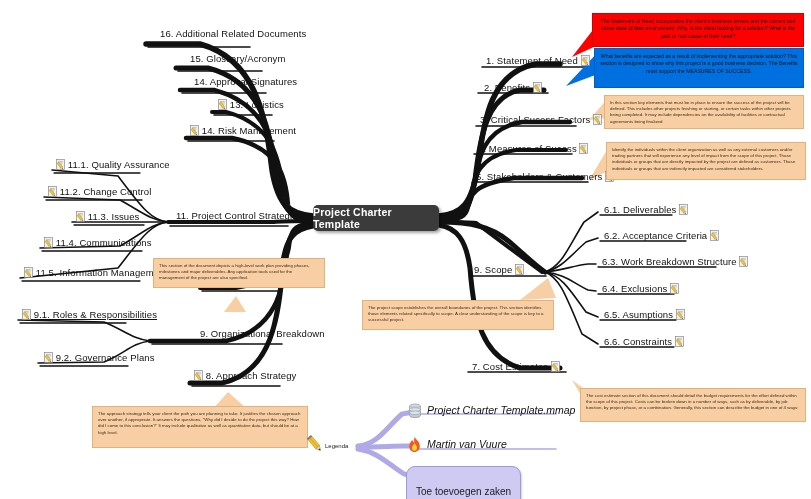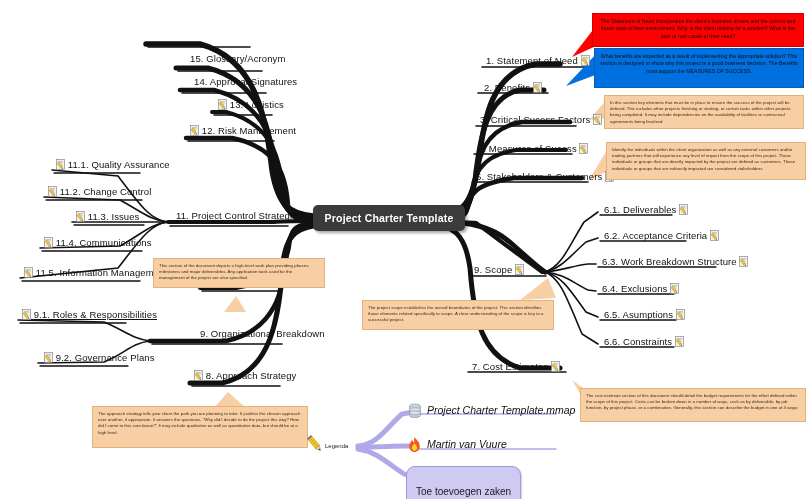--- a/index.html
+++ b/index.html
@@ -7,21 +7,21 @@
        font-family:"Liberation Sans","DejaVu Sans",sans-serif;color:#1a1a1a;}
   #canvas{position:absolute;left:0;top:0;width:811px;height:499px;}
   svg.lines{position:absolute;left:0;top:0;width:811px;height:499px;pointer-events:none;}
 
   .node{position:absolute;white-space:nowrap;font-size:9.5px;color:#111;
         letter-spacing:.1px;line-height:12px;}
   .node .lbl{vertical-align:middle;}
   .ico{display:inline-block;width:9px;height:11px;vertical-align:middle;position:relative;top:-1px;}
 
   
-  .central{position:absolute;left:313px;top:205px;width:152px;height:26px;
+  .central{position:absolute;left:313px;top:205px;width:126px;height:26px;
            background:#3b3b3b;border-radius:5px;box-shadow:2px 2px 3px rgba(0,0,0,.35);
            color:#fff;font-size:10.5px;font-weight:bold;display:flex;align-items:center;
            justify-content:center;letter-spacing:.2px;}
 
   
   .note{position:absolute;background:#f8cfa4;border:1px solid #e3b279;
         font-size:4.4px;line-height:6.2px;color:#3a2a14;padding:4px 5px;
         box-sizing:border-box;text-align:left;}
   .note.red{background:#fe0000;border-color:#d40000;color:#111;font-size:5.2px;line-height:7.4px;text-align:center;}
   .note.blue{background:#0070e0;border-color:#0060c0;color:#111;font-size:5.2px;line-height:7.4px;text-align:center;}
@@ -132,20 +132,23 @@
       <polygon points="589,180 610,145 610,170" fill="#f8cfa4"></polygon>
       <polygon points="548,278 556,298 520,300" fill="#f8cfa4"></polygon>
       <polygon points="572,380 586,390 586,404" fill="#f8cfa4"></polygon>
       <polygon points="236,296 246,312 224,312" fill="#f8cfa4"></polygon>
       <polygon points="228,392 246,408 212,410" fill="#f8cfa4"></polygon>
     </g>
   </svg>
 
   <div class="central">Project Charter Template</div>
 
+  <div class="node" style="left:160px;top:28px;">
+    <span class="lbl">16.  Additional Related Documents</span>
+  </div>
   <div class="node" style="left:190px;top:53px;">
     <span class="lbl">15.  Glossary/Acronym</span>
   </div>
   <div class="node" style="left:194px;top:76px;">
     <span class="lbl">14.  Approval Signatures</span>
   </div>
   <div class="node" style="left:218px;top:99px;">
     <span class="ico"><svg viewBox="0 0 10 12" style="width:100%;height:100%;display:block;">
           <rect x="0.5" y="0.5" width="9" height="11" fill="#f2f2f2" stroke="#7d7d7d" stroke-width="0.7"></rect>
           <line x1="2.2" y1="2.6" x2="7.6" y2="2.6" stroke="#9a9a9a" stroke-width="0.6"></line>
@@ -164,21 +167,21 @@
           <rect x="0.5" y="0.5" width="9" height="11" fill="#f2f2f2" stroke="#7d7d7d" stroke-width="0.7"></rect>
           <line x1="2.2" y1="2.6" x2="7.6" y2="2.6" stroke="#9a9a9a" stroke-width="0.6"></line>
           <line x1="2.2" y1="4.2" x2="7.6" y2="4.2" stroke="#9a9a9a" stroke-width="0.6"></line>
           <line x1="2.2" y1="5.8" x2="6.4" y2="5.8" stroke="#9a9a9a" stroke-width="0.6"></line>
           <g transform="rotate(-38 5 7.5)">
             <rect x="3.6" y="3.0" width="2.6" height="6.4" fill="#f4c430" stroke="#a8821a" stroke-width="0.4"></rect>
             <polygon points="3.6,9.4 6.2,9.4 4.9,11.6" fill="#f3e0b4" stroke="#8e7744" stroke-width="0.35"></polygon>
             <polygon points="4.35,10.7 5.45,10.7 4.9,11.6" fill="#2b2b2b"></polygon>
           </g>
         </svg></span>
-    <span class="lbl">12.  Risk Management</span>
+    <span class="lbl">14.  Risk Management</span>
   </div>
   <div class="node" style="left:176px;top:210px;">
     <span class="lbl">11.  Project Control Strategies</span>
   </div>
   <div class="node" style="left:204px;top:275px;">
     <span class="ico"><svg viewBox="0 0 10 12" style="width:100%;height:100%;display:block;">
           <rect x="0.5" y="0.5" width="9" height="11" fill="#f2f2f2" stroke="#7d7d7d" stroke-width="0.7"></rect>
           <line x1="2.2" y1="2.6" x2="7.6" y2="2.6" stroke="#9a9a9a" stroke-width="0.6"></line>
           <line x1="2.2" y1="4.2" x2="7.6" y2="4.2" stroke="#9a9a9a" stroke-width="0.6"></line>
           <line x1="2.2" y1="5.8" x2="6.4" y2="5.8" stroke="#9a9a9a" stroke-width="0.6"></line>

